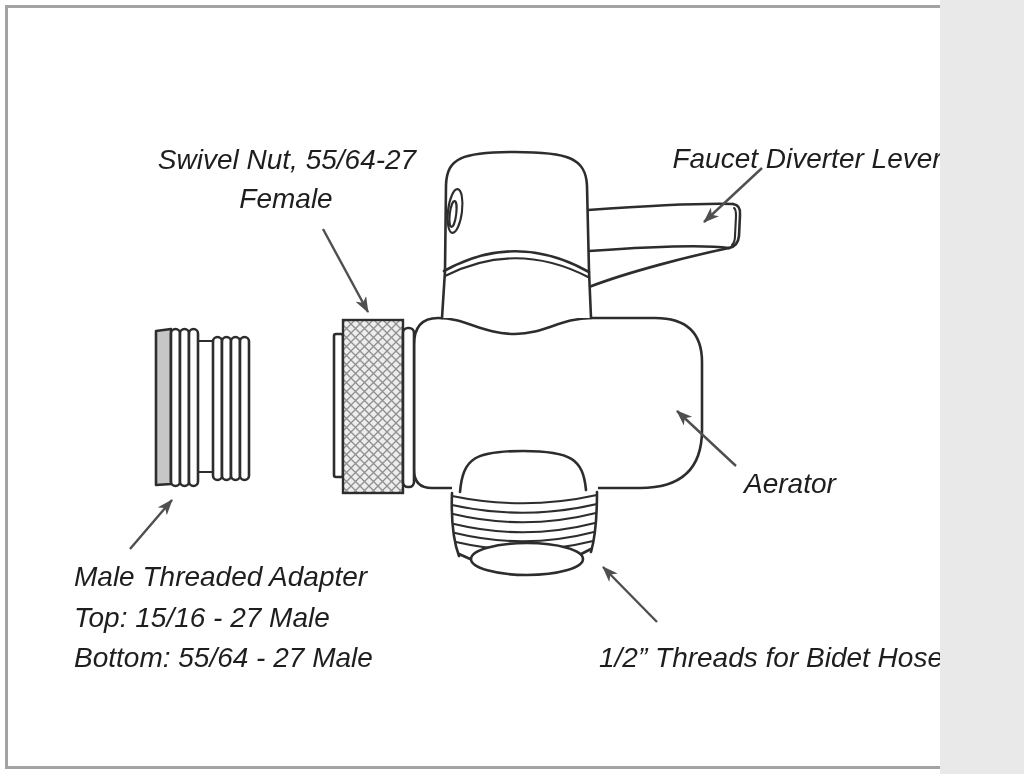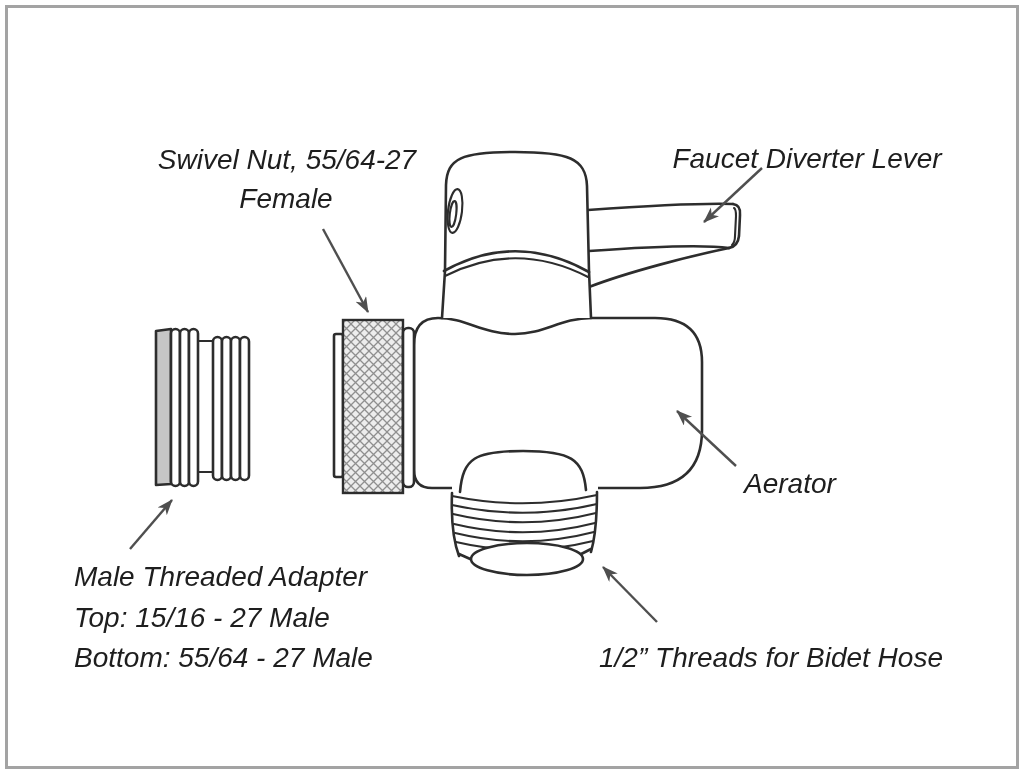--- a/index.html
+++ b/index.html
@@ -1,21 +1,21 @@
 <!DOCTYPE html>
 <html style="--background: #ffffff; --frame: #a3a3a3; --line: #2d2d2d; --arrow: #4f4f4f; --text: #1e1e1e; --adapter-cap: #c6c6c6; --knurl-fill: #ededed; --knurl-hatch: #8f8f8f;"><head>
 <meta charset="utf-8">
 <style>
   :root{
     --background:#ffffff; --frame:#a3a3a3; --line:#2d2d2d; --arrow:#4f4f4f;
     --text:#1e1e1e; --adapter-cap:#c6c6c6; --knurl-fill:#ededed; --knurl-hatch:#8f8f8f;
   }
   html,body{margin:0;padding:0;}
   body{background:#e9e9e9;font-family:"Liberation Sans",sans-serif;}
-  .canvas{position:relative;width:1024px;height:774px;background:var(--background);overflow:hidden;}
+  .canvas{position:relative;width:940px;height:774px;background:var(--background);overflow:hidden;}
   svg{display:block;}
   .frame{fill:none;stroke:var(--frame);stroke-width:3;}
   .ln{fill:none;stroke:var(--line);stroke-width:2.6;stroke-linecap:round;stroke-linejoin:round;}
   .thin{stroke-width:2.1;}
   .fillw{fill:var(--background);}
   .cap{fill:var(--adapter-cap);stroke:var(--line);stroke-width:2.6;stroke-linejoin:round;}
   .knurl-edge{stroke:var(--line);stroke-width:2.4;fill:url(#knurl);}
   .hatchbg{fill:var(--knurl-fill);}
   .hatchln{stroke:var(--knurl-hatch);stroke-width:1.3;}
   .arrow{fill:none;stroke:var(--arrow);stroke-width:2.4;}

